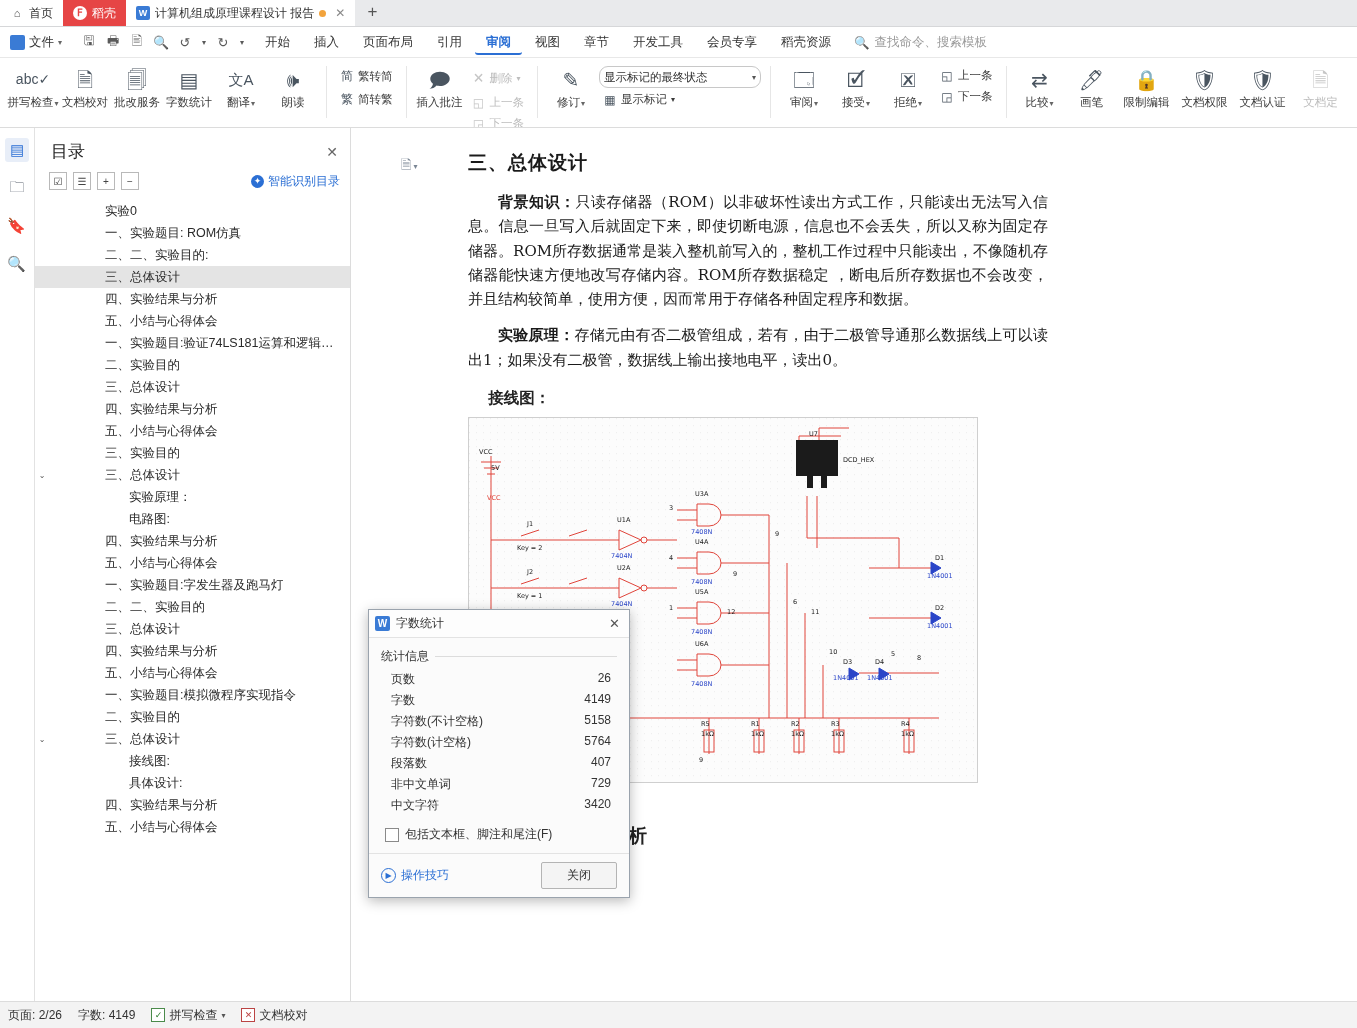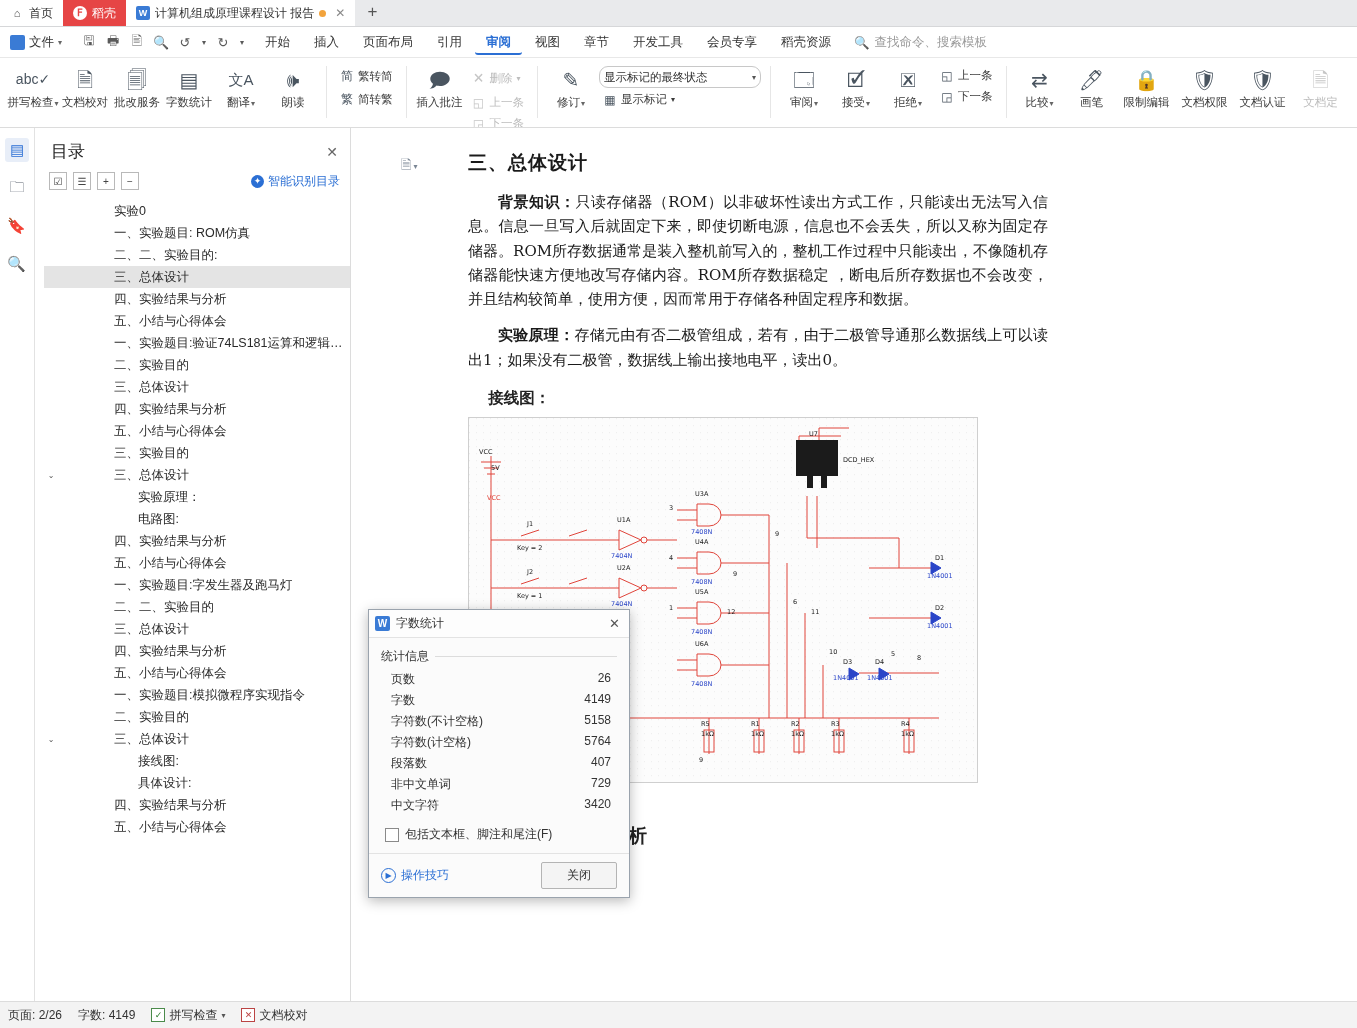--- a/index.html
+++ b/index.html
@@ -283,21 +283,20 @@
   }
   .nav-smart .sicon {
     width: 13px; height: 13px; border-radius: 50%;
     background: #2b6fd4; color: #fff; font-size: 9px;
     display: flex; align-items: center; justify-content: center;
   }
   .toc {
     flex: 1;
     overflow: hidden;
     padding: 4px 0 0 0;
-    margin-left: 9px;
   }
   .toc-item {
     display: flex;
     align-items: center;
     height: 22px;
     font-size: 12.5px;
     color: #2a2a2a;
     padding-right: 6px;
     white-space: nowrap;
   }

